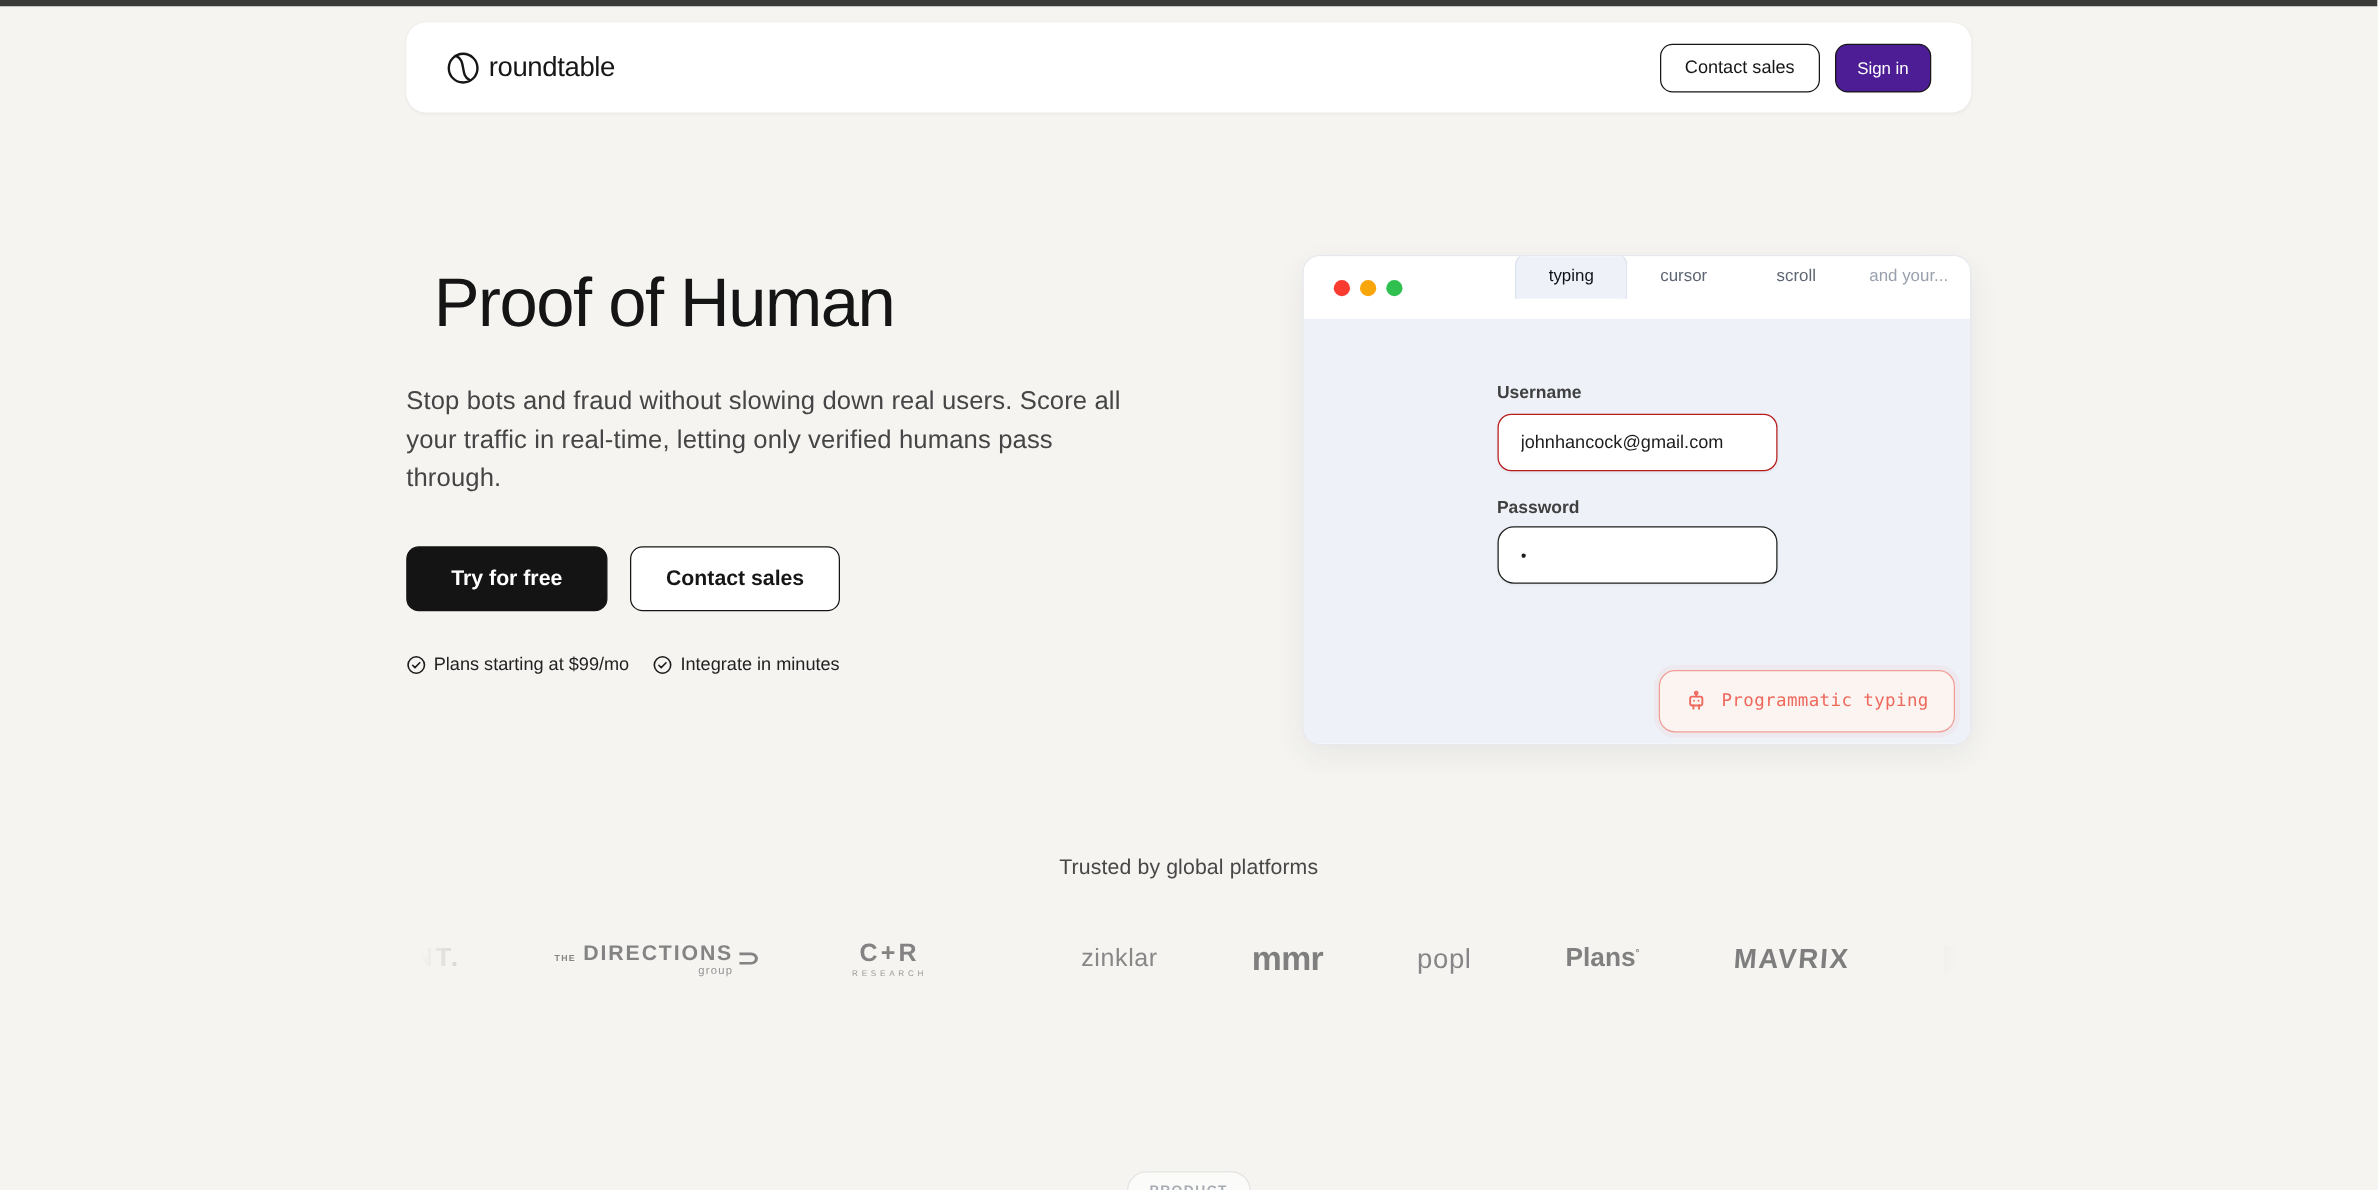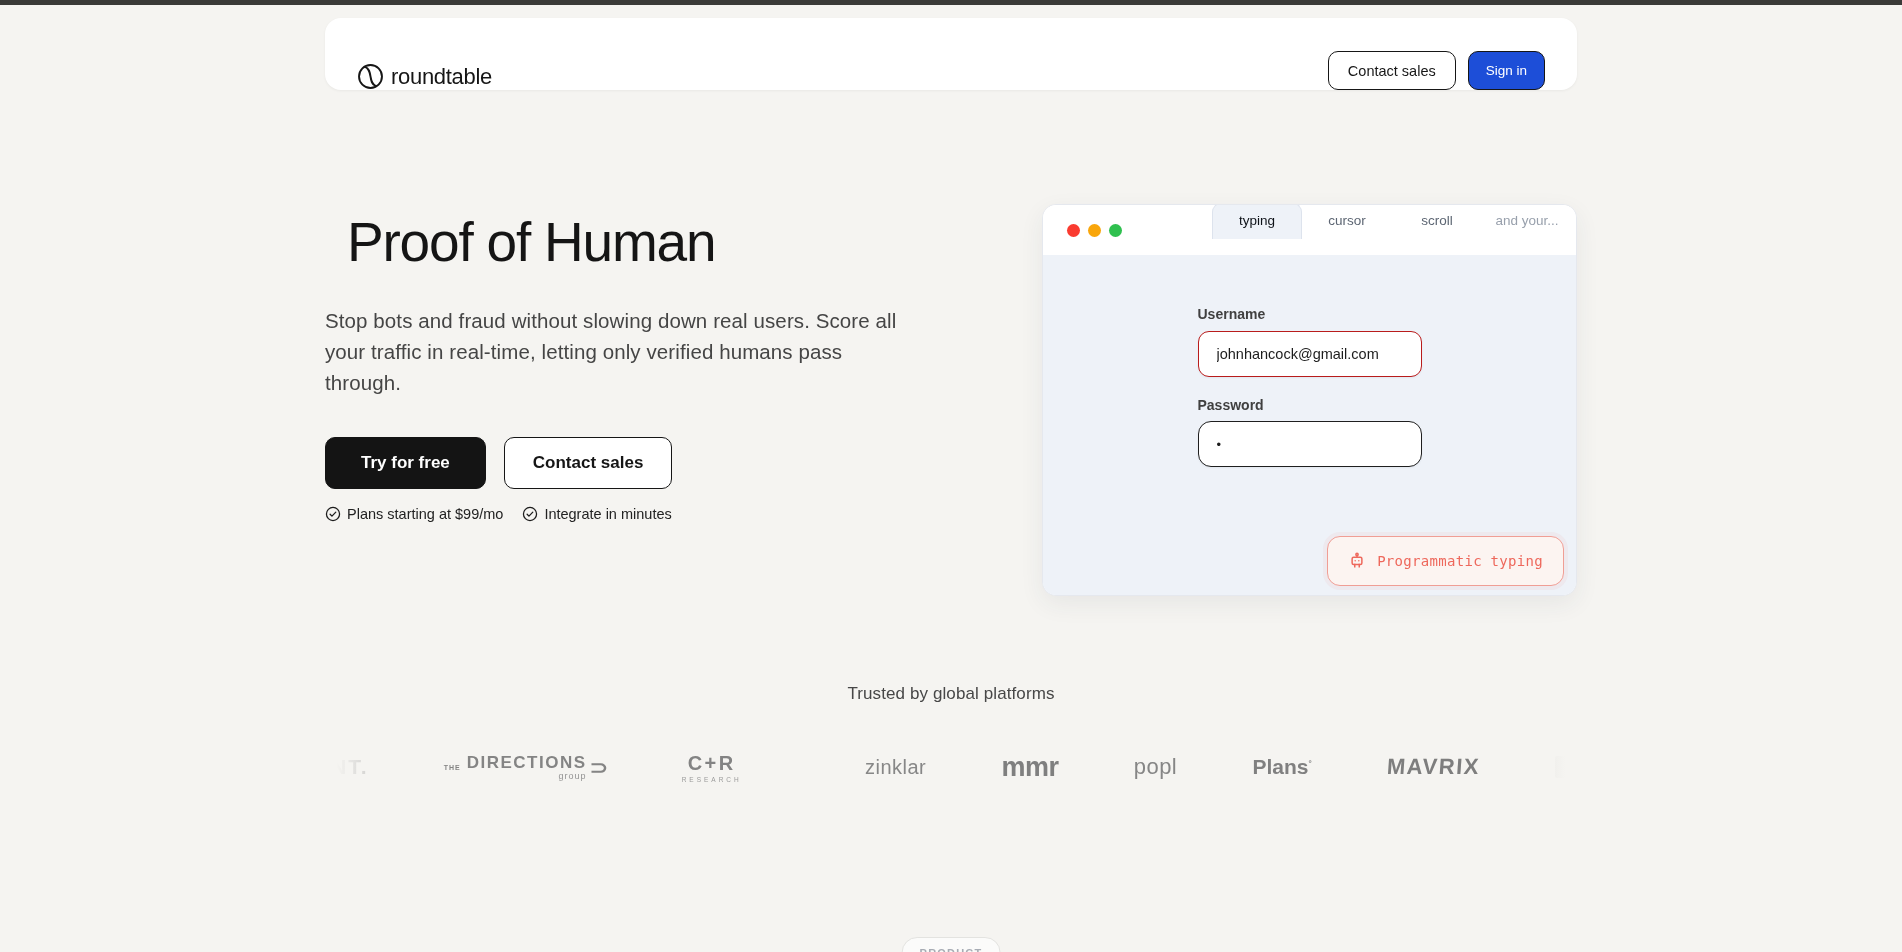--- a/index.html
+++ b/index.html
@@ -10,43 +10,43 @@
     color:#141414;
     position:relative;
   }
   .top-strip { height:5px; background:#3a3a38; width:100%; }
   .container { width:1252px; margin:0 auto; }
 
   
   .navbar {
     margin-top:13px; height:72px; background:#ffffff;
     border-radius:16px; box-shadow:0 1px 3px rgba(0,0,0,.05);
-    display:flex; align-items:flex-end; padding:0 32px;
+    display:flex; align-items:center; padding:0 32px;
   }
   .brand { display:flex; align-items:center; gap:7px; cursor:pointer; }
   .brand-text { font-size:22px; font-weight:400; letter-spacing:-0.3px; color:#161616; }
   .nav-actions { margin-left:auto; display:flex; align-items:center; gap:12px; }
   .btn { display:inline-flex; align-items:center; justify-content:center;
          border-radius:10px; cursor:pointer; font-family:inherit; }
   .btn-outline-sm { height:39px; padding:0 19px; background:#fff;
          border:1.5px solid #161616; font-size:14.5px; font-weight:500; color:#161616; }
-  .btn-dark-sm { height:39px; padding:0 17px; background:#1d4ed8; border:1.5px solid #161616;
+  .btn-dark-sm { height:39px; padding:0 17px; background:#4c1d95; border:1.5px solid #161616;
          color:#fff; font-size:13.5px; font-weight:500; }
 
   
   .hero { margin-top:114px; display:flex; justify-content:space-between; align-items:flex-start; }
   .hero-left { width:620px; padding-top:8px; }
   .hero-title { font-size:55px; font-weight:500; letter-spacing:-1.2px; color:#151515; line-height:1.12;margin-left:22px; }
   .hero-sub { margin-top:31px; font-size:20.5px; line-height:1.53; color:#454545; max-width:598px; letter-spacing:0.1px; }
   .cta-row { margin-top:38px; display:flex; gap:18px; }
   .btn-primary { height:52px; padding:0 35px; background:#141414; color:#fff;
                  font-size:17px; font-weight:600; border:1.5px solid #141414; }
   .btn-secondary { height:52px; padding:0 28px; background:#fff; color:#161616;
                  font-size:17px; font-weight:600; border:1.5px solid #161616; }
-  .bullets { margin-top:17px; display:flex; gap:19px; align-items:flex-end; }
+  .bullets { margin-top:35px; display:flex; gap:19px; align-items:flex-end; }
   .bullet { display:flex; align-items:center; gap:6px; font-size:14.5px; color:#222; }
   .bullet svg { flex:0 0 auto; }
 
   
   .demo-card {
     width:535px; height:392px; background:#fff; border-radius:14px;
     border:1px solid #e5e8ee; box-shadow:0 8px 24px rgba(40,50,70,.07);
     display:flex; flex-direction:column; overflow:hidden; position:relative;
   }
   .demo-header { height:50px; background:#fff; position:relative;

